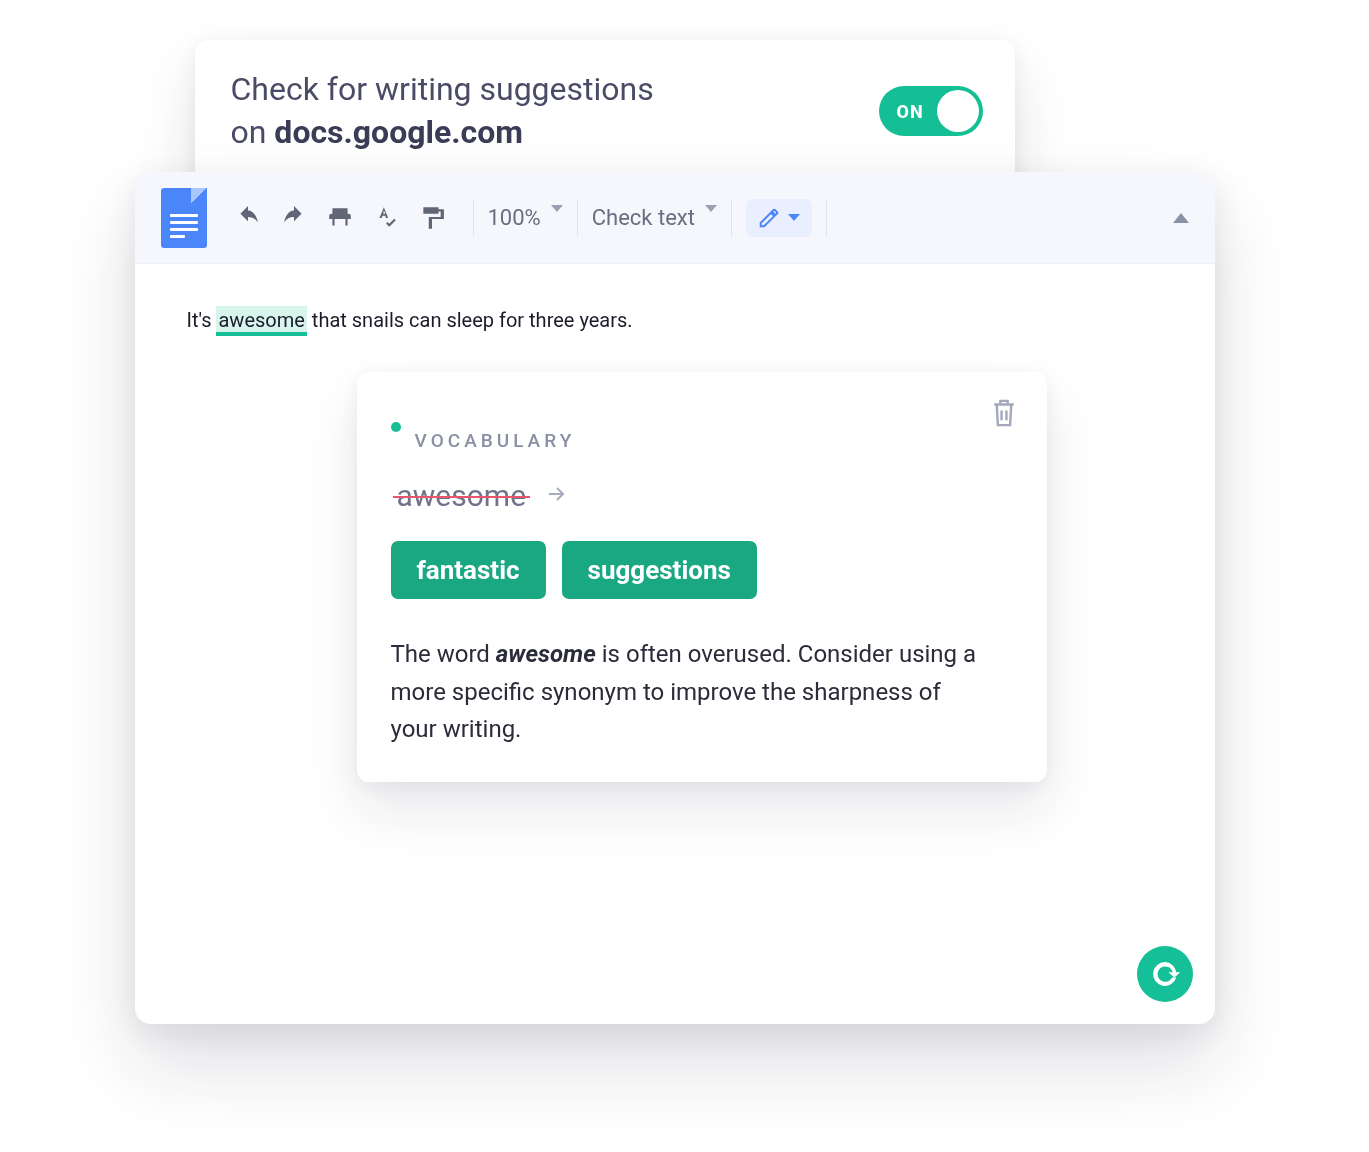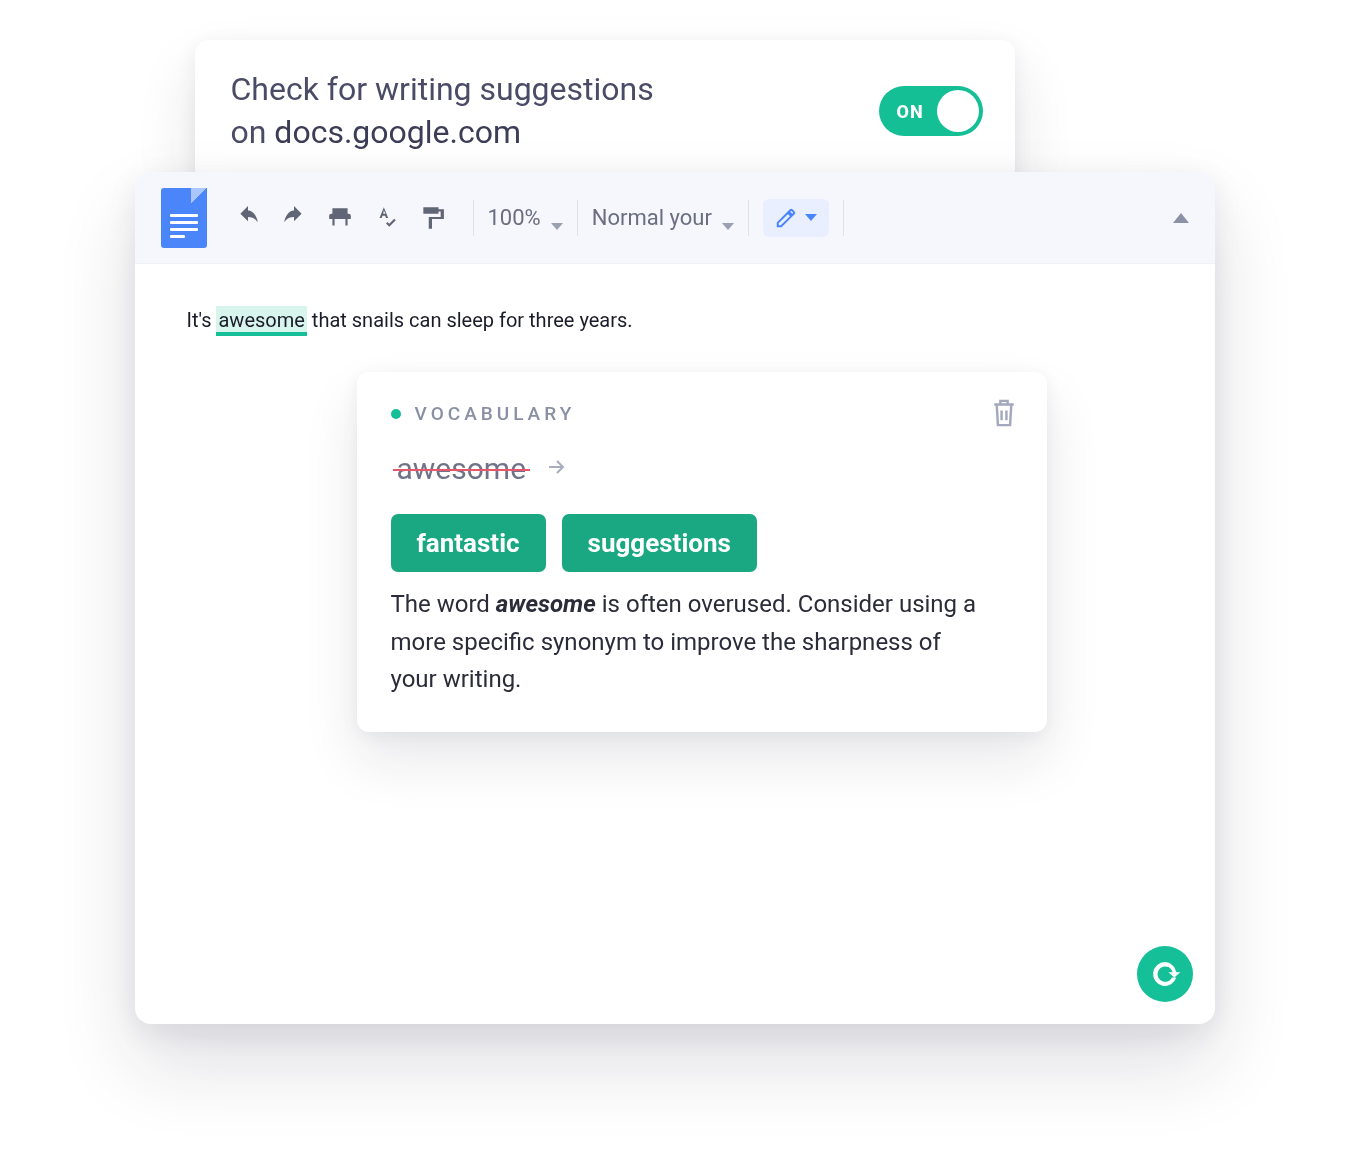--- a/index.html
+++ b/index.html
@@ -28,21 +28,21 @@
     display: flex;
     align-items: center;
     justify-content: space-between;
     z-index: 1;
   }
   .ext-text {
     color: #4a4b66;
     font-size: 32px;
     line-height: 1.35;
   }
-  .ext-text .domain { font-weight: 400; color: #3b3c55; }
+  .ext-text .domain { font-weight: 700; color: #3b3c55; }
 
   .toggle {
     position: relative;
     width: 104px;
     height: 50px;
     background: #14bf96;
     border-radius: 999px;
     display: flex;
     align-items: center;
     padding-left: 18px;
@@ -101,21 +101,21 @@
     left:9px; right:9px; bottom:10px;
     display:flex; flex-direction:column; gap:4px;
   }
   .doc-icon .lines span{height:3px;background:#fff;border-radius:1px;}
   .doc-icon .lines span:last-child{width:55%;}
 
   .tool-group{display:flex;align-items:center;gap:20px;padding:0 14px;}
   .divider{width:1px;height:36px;background:#dfe3ef;}
   .tbtn{color:#616677;display:flex;align-items:center;justify-content:center;cursor:pointer;}
   .tbtn svg{width:26px;height:26px;fill:#616677;}
-  .dropdown-label{color:#6a6e80;font-size:22px;display:flex;align-items:flex-end;gap:10px;cursor:pointer;}
+  .dropdown-label{color:#6a6e80;font-size:22px;display:flex;align-items:flex-start;gap:10px;cursor:pointer;}
   .caret{width:0;height:0;border-left:6px solid transparent;border-right:6px solid transparent;border-top:7px solid #9aa0b2;}
 
   .edit-mode{
     background:#eaefff;
     border-radius:6px;
     padding:8px 12px;
     display:flex;align-items:center;gap:8px;
     cursor:pointer;
   }
   .edit-mode svg{width:22px;height:22px;stroke:#4a86fa;fill:none;stroke-width:2.2;}
@@ -144,41 +144,41 @@
     margin:38px 0 0 170px;
     background:#fff;
     border-radius:12px;
     box-shadow: 0 28px 55px rgba(25,30,55,0.10), 0 4px 18px rgba(25,30,55,0.06);
     padding:30px 34px 34px;
     position:relative;
   }
   .sugg-header{display:flex;align-items:center;gap:14px;}
   .dot{width:10px;height:10px;border-radius:50%;background:#15bf98;}
   .sugg-title{
-    color:#8a90a4;font-size:19px;letter-spacing:4px;font-weight:500;
+    color:#8a90a4;font-size:19px;letter-spacing:4px;font-weight:500;margin-top:27px;
   }
   .trash{
     position:absolute;right:28px;top:24px;color:#a3a8bd;cursor:pointer;
   }
   .trash svg{width:30px;height:34px;fill:none;stroke:#a3a8bd;stroke-width:2;}
 
   .strike-row{display:flex;align-items:center;gap:18px;margin-top:26px;padding-left:6px;}
   .strike{font-size:30px;color:#6f7388;position:relative;display:inline-block;}
   .strike::after{
     content:"";position:absolute;left:-4px;right:-4px;top:50%;height:2px;background:#e7566a;
   }
   .arrow-right svg{width:24px;height:24px;stroke:#a7acbe;fill:none;stroke-width:2;}
 
   .chips{display:flex;gap:16px;margin-top:28px;}
   .chip{
     background:#1aa883;color:#fff;font-weight:700;font-size:26px;
     padding:14px 26px;border-radius:7px;cursor:pointer;
   }
 
-  .expl{margin-top:14px;color:#2b2c39;font-size:24px;line-height:1.55;max-width:600px;}
+  .expl{margin-top:37px;color:#2b2c39;font-size:24px;line-height:1.55;max-width:600px;}
   .expl .kw{font-style:italic;font-weight:700;}
 
   .g-badge{
     position:absolute;right:22px;bottom:22px;
     width:56px;height:56px;border-radius:50%;
     background:#15bf98;display:flex;align-items:center;justify-content:center;
     cursor:pointer;
   }
   .g-badge svg{width:34px;height:34px;}
 </style>
@@ -242,21 +242,21 @@
       <div class="divider"></div>
 
       <div class="dropdown-label">
         <span>100%</span>
         <span class="caret"></span>
       </div>
 
       <div class="divider"></div>
 
       <div class="dropdown-label">
-        <span>Normal your</span>
+        <span>Check text</span>
         <span class="caret"></span>
       </div>
 
       <div class="divider"></div>
 
       <div class="edit-mode">
         <svg viewBox="0 0 24 24">
             <path d="M3 17.25V21h3.75L17.81 9.94l-3.75-3.75L3 17.25zM20.71 7.04a1 1 0 0 0 0-1.41l-2.34-2.34a1 1 0 0 0-1.41 0l-1.83 1.83 3.75 3.75 1.83-1.83z"></path>
           </svg>
         <span class="caret mini-caret"></span>

